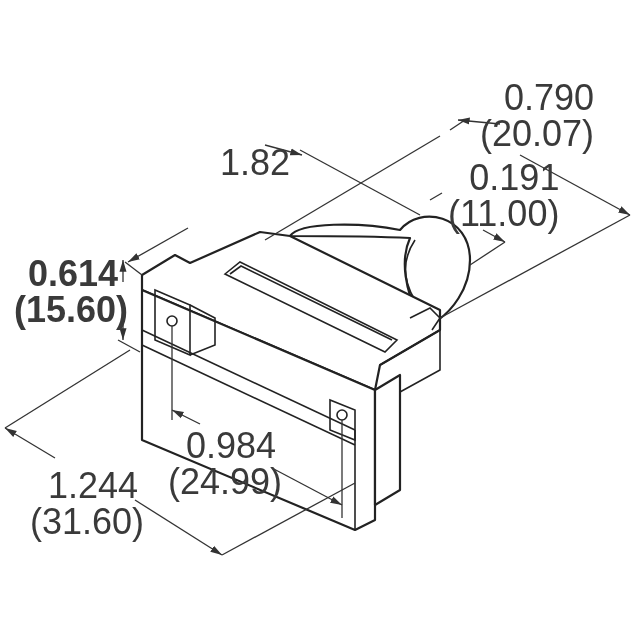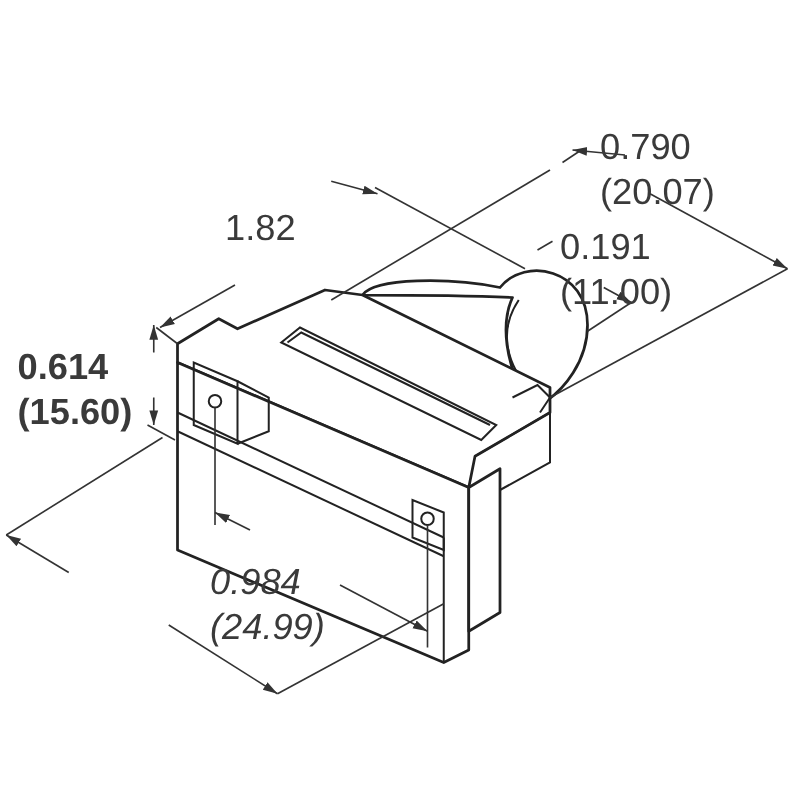--- a/index.html
+++ b/index.html
@@ -1,18 +1,18 @@
 <!DOCTYPE html>
 <html><head>
 <meta charset="utf-8">
 <style>
   html,body{margin:0;padding:0;background:#ffffff;}
   #canvas{position:relative;width:640px;height:640px;overflow:hidden;background:#ffffff;}
   svg{position:absolute;left:0;top:0;}
-  .lbl{position:absolute;font-family:"Liberation Sans",sans-serif;font-size:29px;color:#3a3a3a;line-height:36px;white-space:nowrap;text-align:left;margin-top:20px;}
+  .lbl{position:absolute;font-family:"Liberation Sans",sans-serif;font-size:36px;color:#3a3a3a;line-height:36px;white-space:nowrap;text-align:right;}
   .ln{stroke:#333;stroke-width:1.3;fill:none;}
   .body{stroke:#222;stroke-width:2.2;fill:#ffffff;stroke-linejoin:round;}
   .thin{stroke:#222;stroke-width:1.6;fill:none;}
 </style>
 </head>
 <body>
 
 <div id="canvas">
 <svg width="640" height="640" viewBox="0 0 640 640">
   <defs>
@@ -94,17 +94,21 @@
   <div>1.82</div>
 </div>
 <div class="lbl" style="left:448px;top:160px;">
   <div>0.191</div>
   <div>(11.00)</div>
 </div>
 <div class="lbl" style="left:14px;top:256px;width:104px;font-weight:bold;">
   <div>0.614</div>
   <div>(15.60)</div>
 </div>
-<div class="lbl" style="left:168px;top:428px;width:108px;font-style:italic;">
+<div class="lbl" style="left:168px;top:428px;width:108px;">
   <div>0.984</div>
   <div>(24.99)</div>
+</div>
+<div class="lbl" style="left:30px;top:468px;width:108px;">
+  <div>1.244</div>
+  <div>(31.60)</div>
 </div>
 </div>
 
 </body></html>

